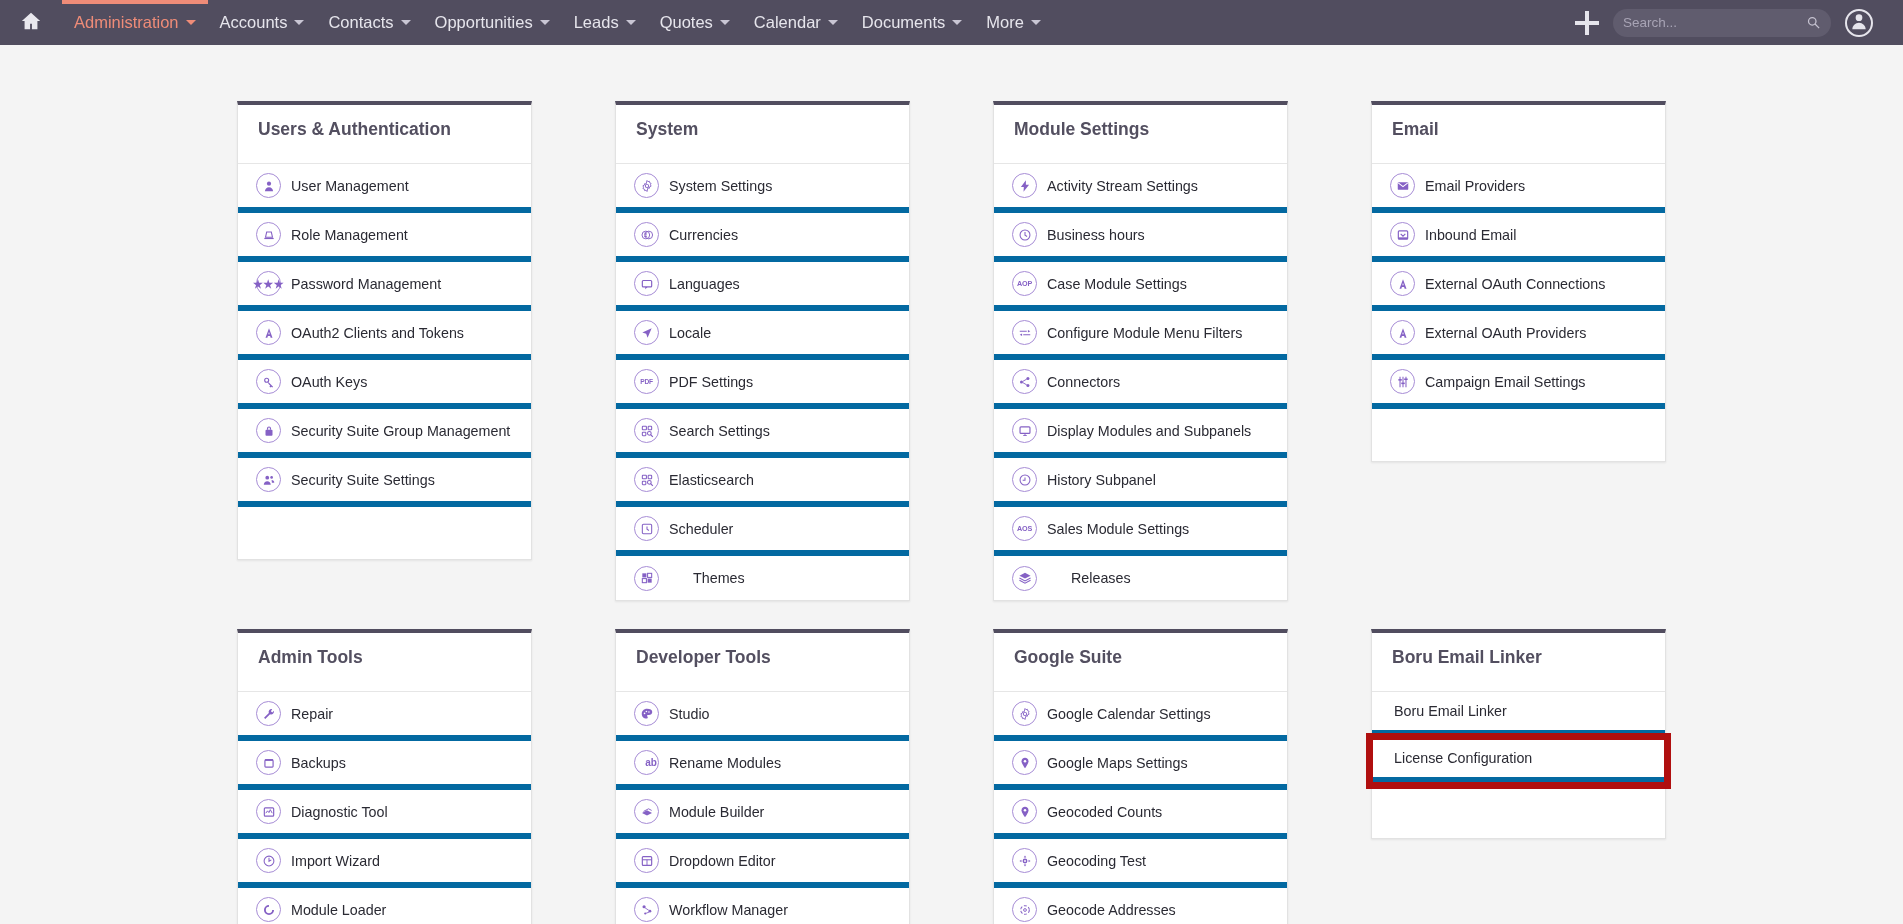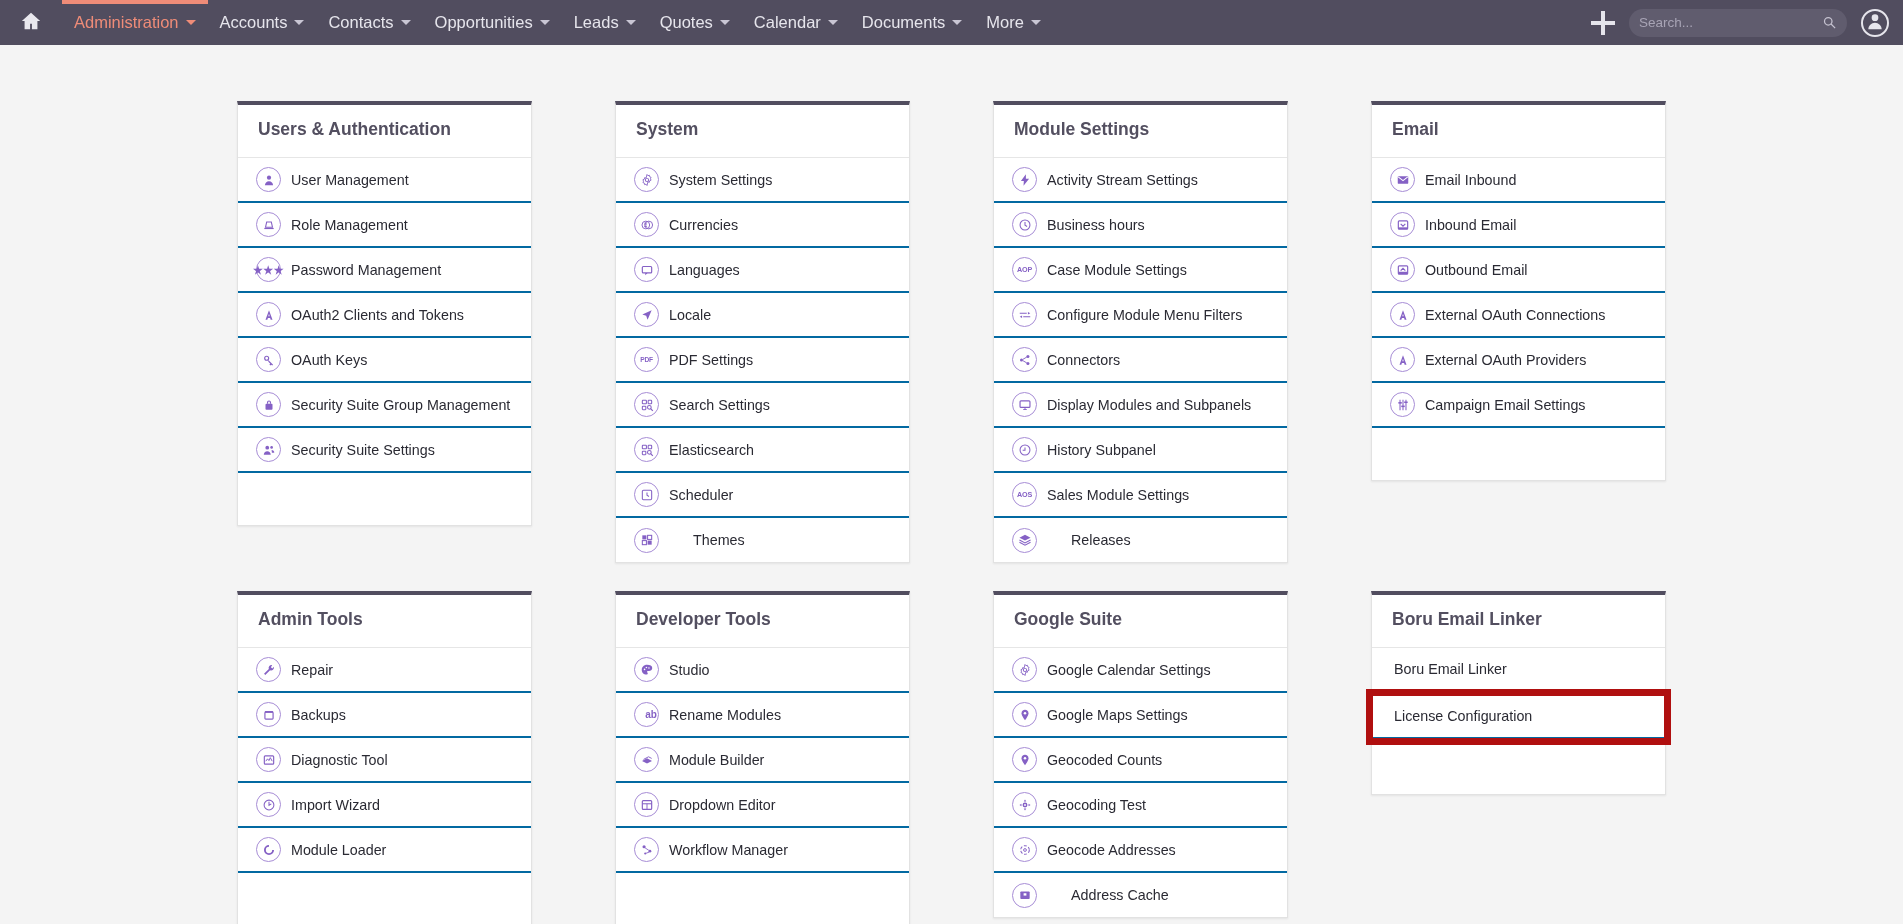--- a/index.html
+++ b/index.html
@@ -45,21 +45,21 @@
   .nav-item.active::before {
     content: "";
     position: absolute; left: 0; right: 0; top: 0;
     height: 4px; background: #ef8c78;
   }
   .nav-item.active .caret { border-top-color: #ef8c78; }
 
   .nav-right {
     margin-left: auto;
     display: flex; align-items: center;
-    padding-right: 14px;
+    padding-right: 30px;
     gap: 14px;
   }
   .plus-btn {
     position: relative; width: 24px; height: 24px; cursor: pointer;
   }
   .plus-btn::before, .plus-btn::after {
     content: ""; position: absolute; background: #e6e5ec;
   }
   .plus-btn::before { left: 0; right: 0; top: 10px; height: 4px; }
   .plus-btn::after { top: 0; bottom: 0; left: 10px; width: 4px; }
@@ -100,32 +100,32 @@
     justify-content: center;
   }
   .panel {
     background: #ffffff;
     border: 1px solid #e2e2e2;
     border-top: 4px solid #514d5f;
     box-shadow: 0 1px 2px rgba(0,0,0,.07);
     align-self: start;
   }
   .panel-header {
-    padding: 14px 20px 17px 20px;
+    padding: 14px 20px 23px 20px;
     font-size: 17.5px;
     font-weight: bold;
     color: #534f60;
     border-bottom: 1px solid #e6e6e6;
   }
   .panel-body { }
   .panel-item {
     display: flex; align-items: center;
     gap: 10px;
     padding: 9px 14px 9px 18px;
-    border-bottom: 2px solid #0369a1;
+    border-bottom: 6px solid #0369a1;
     min-height: 44px;
     cursor: pointer;
     position: relative;
   }
   .panel-item:last-child { border-bottom: none; gap: 34px; }
   .panel-item .label {
     font-size: 14.3px;
     color: #2a2a33;
     white-space: nowrap;
   }
@@ -472,41 +472,31 @@
       <div class="panel">
         <div class="panel-header">Email</div>
         <div class="panel-body">
           <div class="panel-item">
             <span class="ico">
               <svg viewBox="0 0 24 24">
                 <rect x="3" y="5.5" width="18" height="13" rx="1.5"></rect>
                 <path d="M3.8 6.5 12 13l8.2-6.5" fill="none" stroke="#fff" stroke-width="1.8"></path>
               </svg>
             </span>
-            <span class="label">Email Inbound</span>
+            <span class="label">Email Providers</span>
           </div>
           <div class="panel-item">
             <span class="ico">
               <svg viewBox="0 0 24 24">
                 <rect x="4" y="5" width="16" height="14" rx="1.6" fill="none" stroke="#8561c5" stroke-width="2"></rect>
                 <path d="M8 10l4 4 4-4" fill="none" stroke="#8561c5" stroke-width="2"></path>
                 <path d="M4 16h16v3H4z"></path>
               </svg>
             </span>
             <span class="label">Inbound Email</span>
-          </div>
-          <div class="panel-item">
-            <span class="ico">
-              <svg viewBox="0 0 24 24">
-                <rect x="4" y="5" width="16" height="14" rx="1.6" fill="none" stroke="#8561c5" stroke-width="2"></rect>
-                <path d="M8 13l4-4 4 4" fill="none" stroke="#8561c5" stroke-width="2"></path>
-                <path d="M4 15h16v4H4z"></path>
-              </svg>
-            </span>
-            <span class="label">Outbound Email</span>
           </div>
           <div class="panel-item">
             <span class="ico">
               <svg viewBox="0 0 24 24">
                 <path d="M12 4 6 20h3.2l.9-3h3.8l.9 3H18zm-1.2 10L12 9.8 13.2 14z"></path>
               </svg>
             </span>
             <span class="label">External OAuth Connections</span>
           </div>
           <div class="panel-item">

